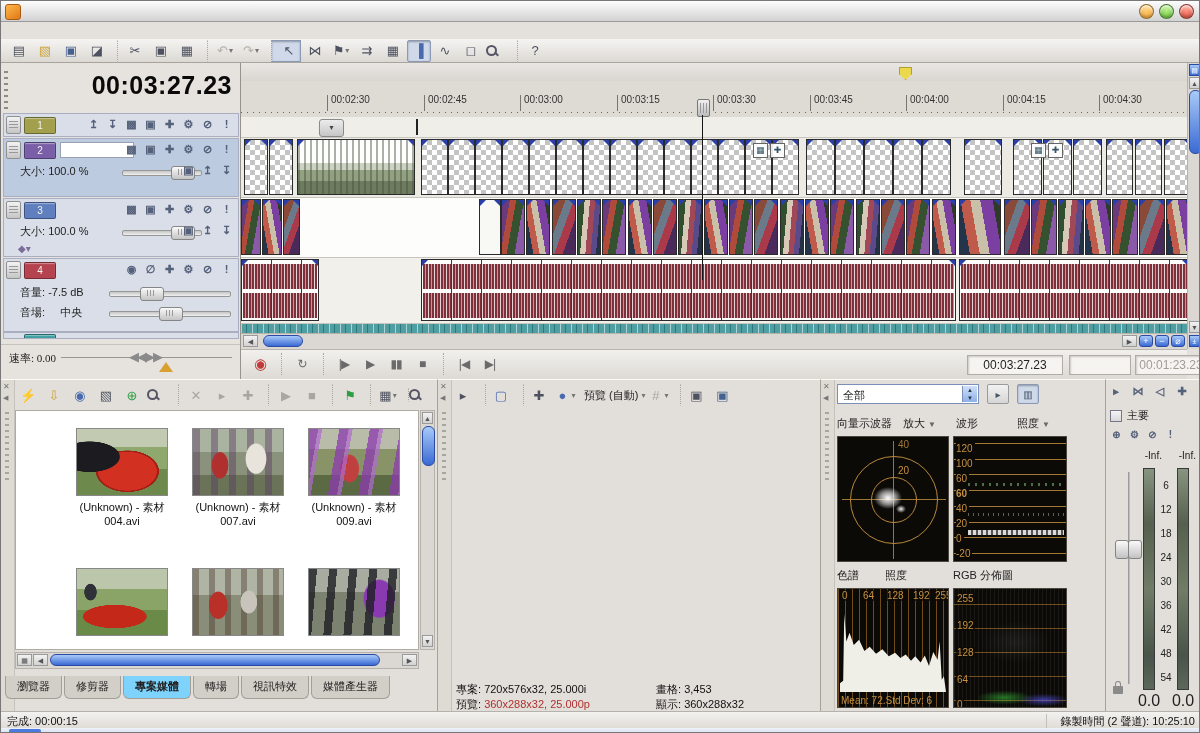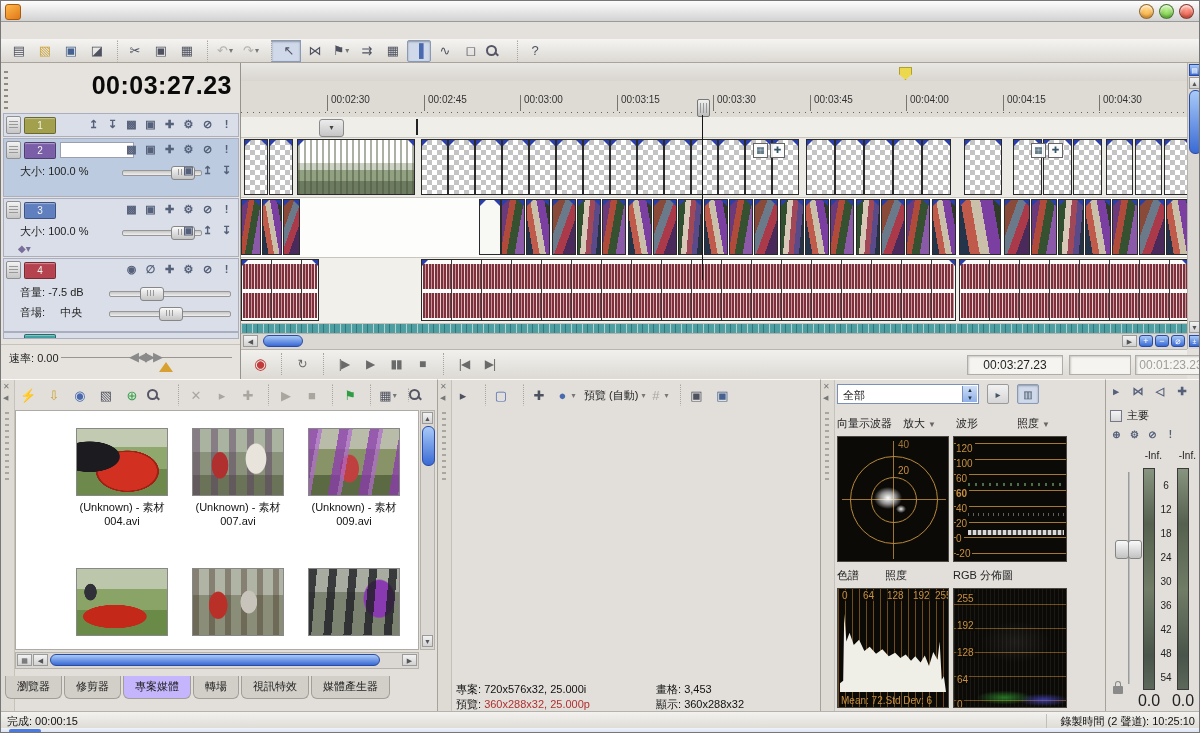--- a/index.html
+++ b/index.html
@@ -175,21 +175,21 @@
      repeating-linear-gradient(90deg,rgba(70,50,40,.4) 0 6px,transparent 6px 16px),
      linear-gradient(180deg,#b0b4a4 0 40%,#8a8e78 40%);}
   .thumb-f .thumb{background:repeating-linear-gradient(95deg,rgba(30,30,36,.8) 0 8px,transparent 8px 20px),
      radial-gradient(30% 50% at 78% 45%,#8a3ab0 0 55%,transparent 60%),
      linear-gradient(180deg,#a8aca0 0 35%,#7c8270 35%);}
   .m-vscroll{position:absolute;right:2px;top:30px;width:15px;height:240px;background:#dbd8d3;border:1px solid #b5b2ac;box-sizing:border-box;}
   .m-hscroll{position:absolute;left:14px;top:272px;width:404px;height:17px;background:#dbd8d3;border:1px solid #b5b2ac;box-sizing:border-box;}
   .tabsrow{position:absolute;left:4px;top:296px;right:2px;height:24px;display:flex;align-items:flex-start;gap:2px;}
   .tab{padding:3px 11px 4px;background:#d2cfc8;border:1px solid #a29f98;border-top:none;
     border-radius:0 0 6px 6px;color:#222;white-space:nowrap;}
-  .tab.active{background:#c4b5fd;font-weight:normal;}
+  .tab.active{background:#7dd3fc;font-weight:bold;}
   
   .p-preview{left:437px;width:383px;border-right:1px solid #a5a29b;}
   .screen{position:absolute;left:18px;top:32px;width:340px;height:266px;border:1px solid #555;box-sizing:border-box;
     background:
       radial-gradient(40px 55px at 61% 36%,rgba(170,130,90,.8),transparent 65%),
       radial-gradient(60px 80px at 12% 58%,rgba(150,35,30,.75),transparent 60%),
       radial-gradient(95px 110px at 40% 16%,rgba(222,222,212,.9),transparent 70%),
       radial-gradient(145px 185px at 63% 48%,#4a3428 0 38%,#241a12 58%,transparent 74%),
       radial-gradient(130px 210px at 90% 62%,#16100c 0 52%,transparent 70%),
       radial-gradient(160px 210px at 16% 62%,#32241a 0 45%,transparent 66%),
@@ -450,21 +450,21 @@
       <div class="sl" style="left:105px;top:52px;width:120px;">
           <span class="knob" style="left:49px;"></span>
         </div>
     </div>
 
     <div class="t5sliver">
         <div class="badge b5" style="top:1px;height:4px;"></div>
       </div>
 
     <div class="raterow">
-      <div class="trow" style="left:8px;top:6px;">
+      <div class="trow" style="left:8px;top:6px;font-family:Liberation Serif, serif;">
         <span>速率:</span>
         <span>0.00</span>
       </div>
       <div class="rateline"></div>
       <div class="scrub">◀◀▶▶</div>
       <div class="ratemark"></div>
     </div>
   </div>
 
   <div class="timeline">

